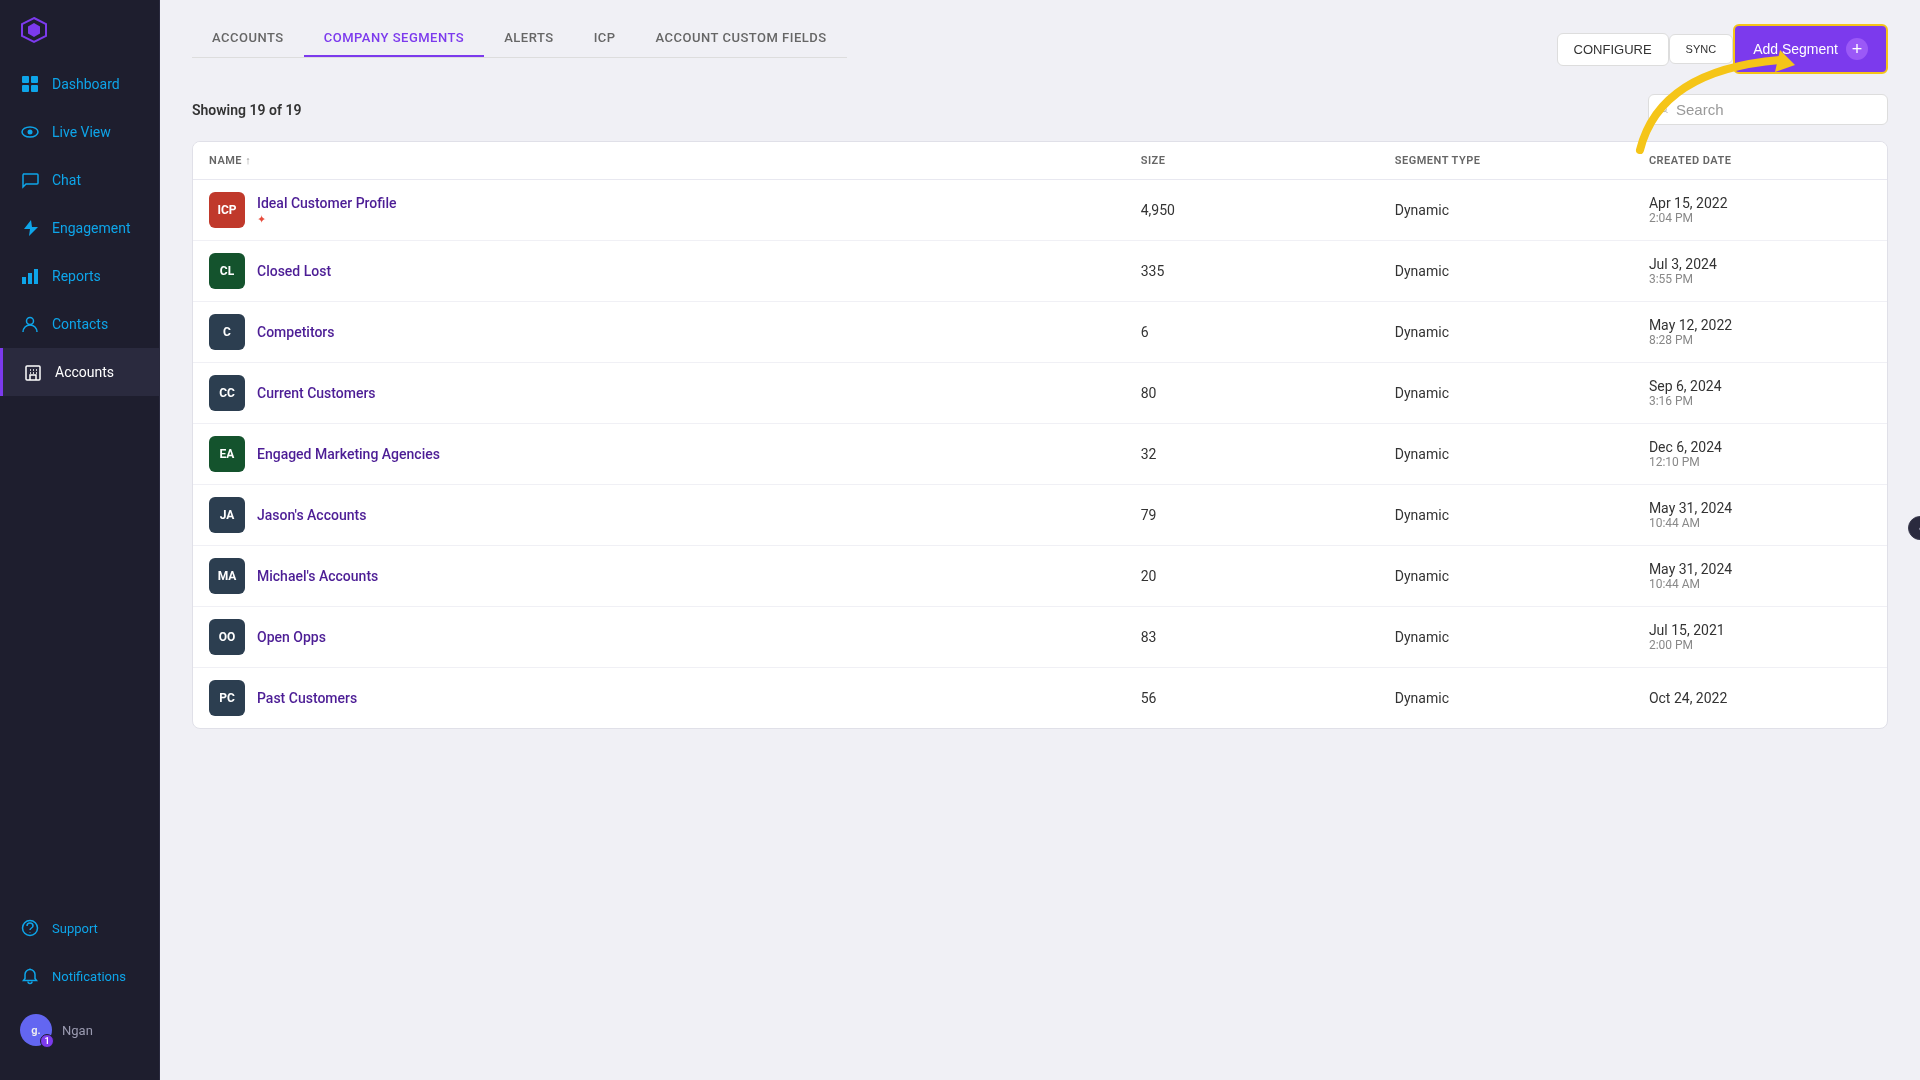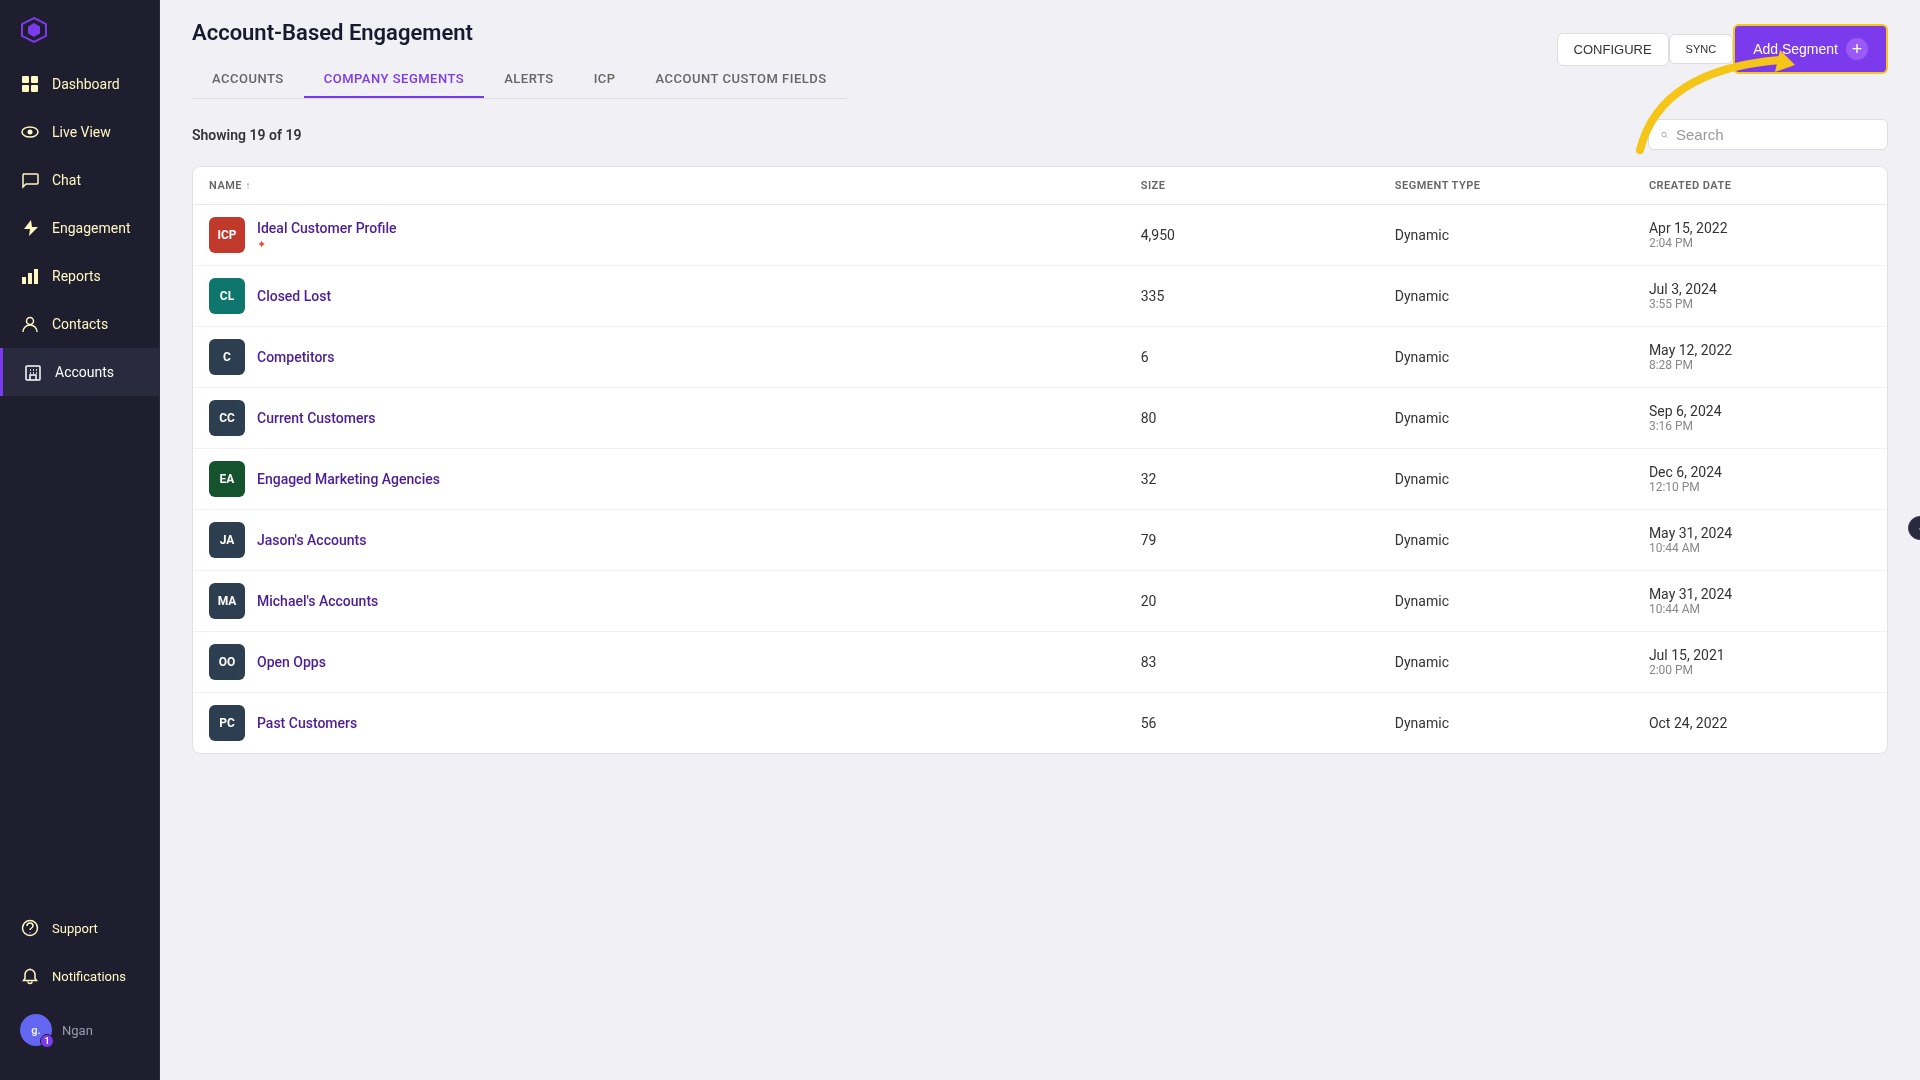--- a/index.html
+++ b/index.html
@@ -40,21 +40,21 @@
       flex: 1;
       display: flex;
       flex-direction: column;
     }
 
     .sidebar-item {
       display: flex;
       align-items: center;
       gap: 12px;
       padding: 14px 20px;
-      color: #fef9c3;
+      color: #0ea5e9;
       cursor: pointer;
       font-size: 14px;
       transition: background 0.15s;
       position: relative;
     }
 
     .sidebar-item.active {
       color: #ffffff;
       background: #2a2a3e;
     }
@@ -503,21 +503,20 @@
   </div>
 
   <div class="collapse-btn">‹</div>
 </nav>
 
 <div class="main-wrapper">
   <div class="main">
 
     <div class="page-header">
       <div>
-        <h1 class="page-title">Account-Based Engagement</h1>
         <div class="tabs">
           <div class="tab">ACCOUNTS</div>
           <div class="tab active">COMPANY SEGMENTS</div>
           <div class="tab">ALERTS</div>
           <div class="tab">ICP</div>
           <div class="tab">ACCOUNT CUSTOM FIELDS</div>
         </div>
       </div>
       <div class="header-actions">
         <button class="btn-configure">CONFIGURE</button>
@@ -570,21 +569,21 @@
       <td>4,950</td>
       <td>Dynamic</td>
       <td>
         <div>Apr 15, 2022</div>
         <div style="font-size:12px; color:#888;">2:04 PM</div>
       </td>
     </tr>
               <tr style="cursor: pointer;">
       <td>
         <div class="segment-cell">
-          <div class="segment-icon" style="background: #0f766e;">CL</div>
+          <div class="segment-icon" style="background: #14532d;">CL</div>
           <div>
             <div class="segment-name">Closed Lost</div>
 
           </div>
         </div>
       </td>
       <td>335</td>
       <td>Dynamic</td>
       <td>
         <div>Jul 3, 2024</div>

